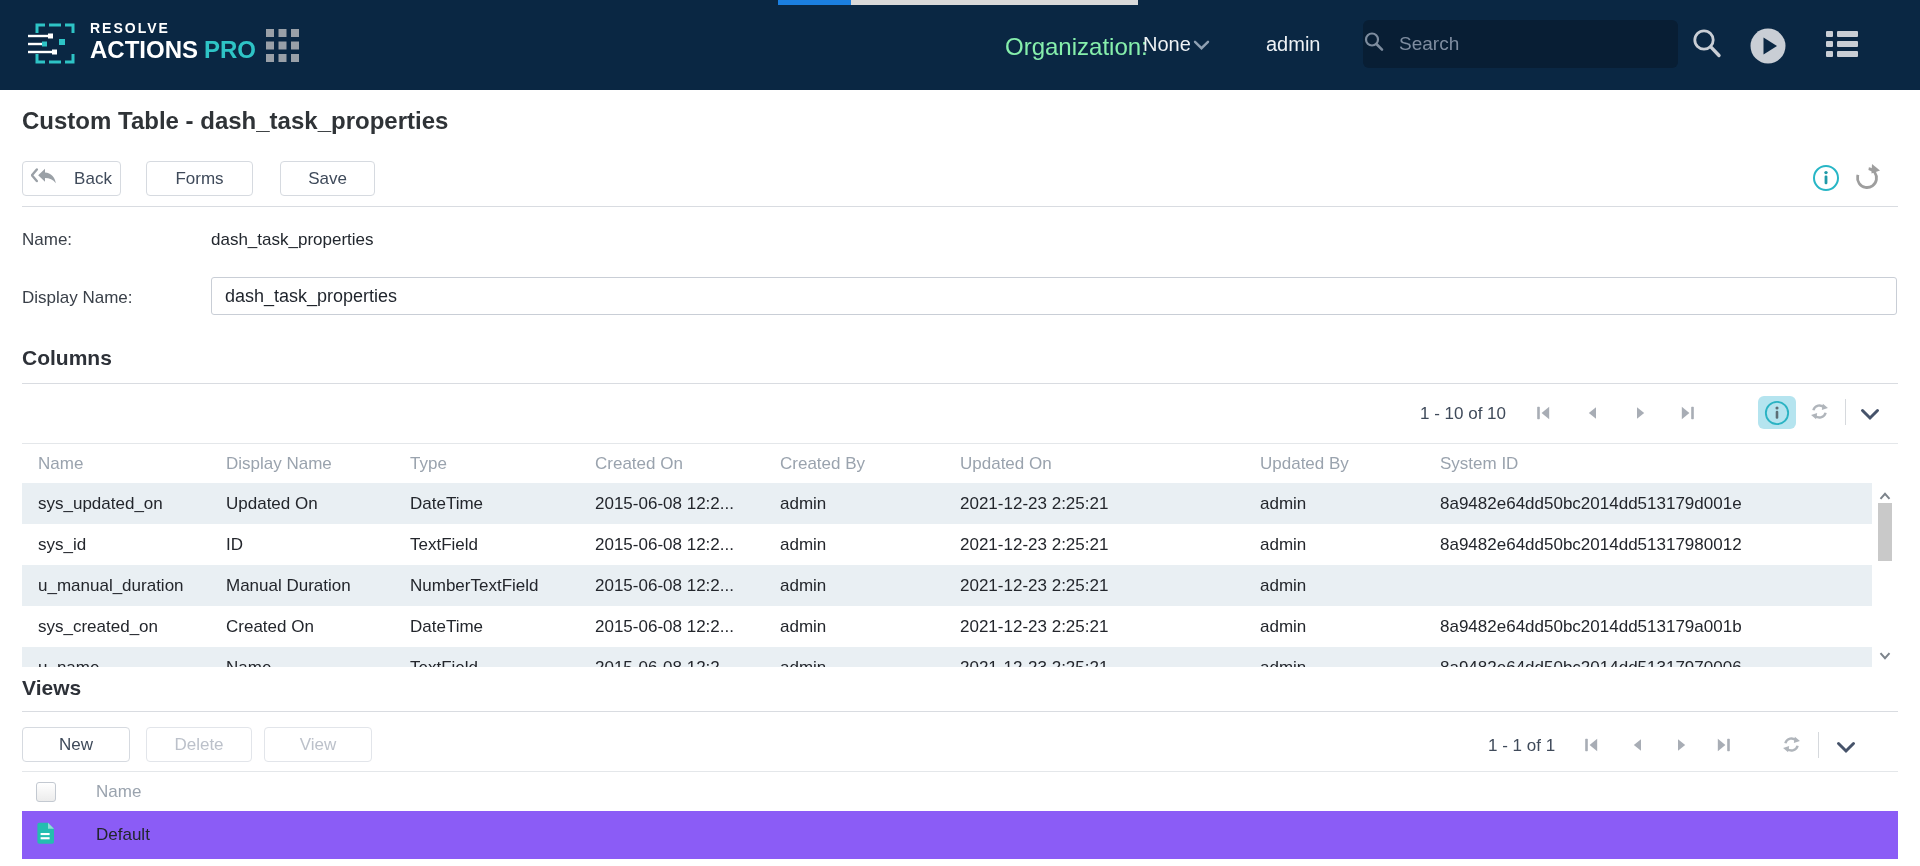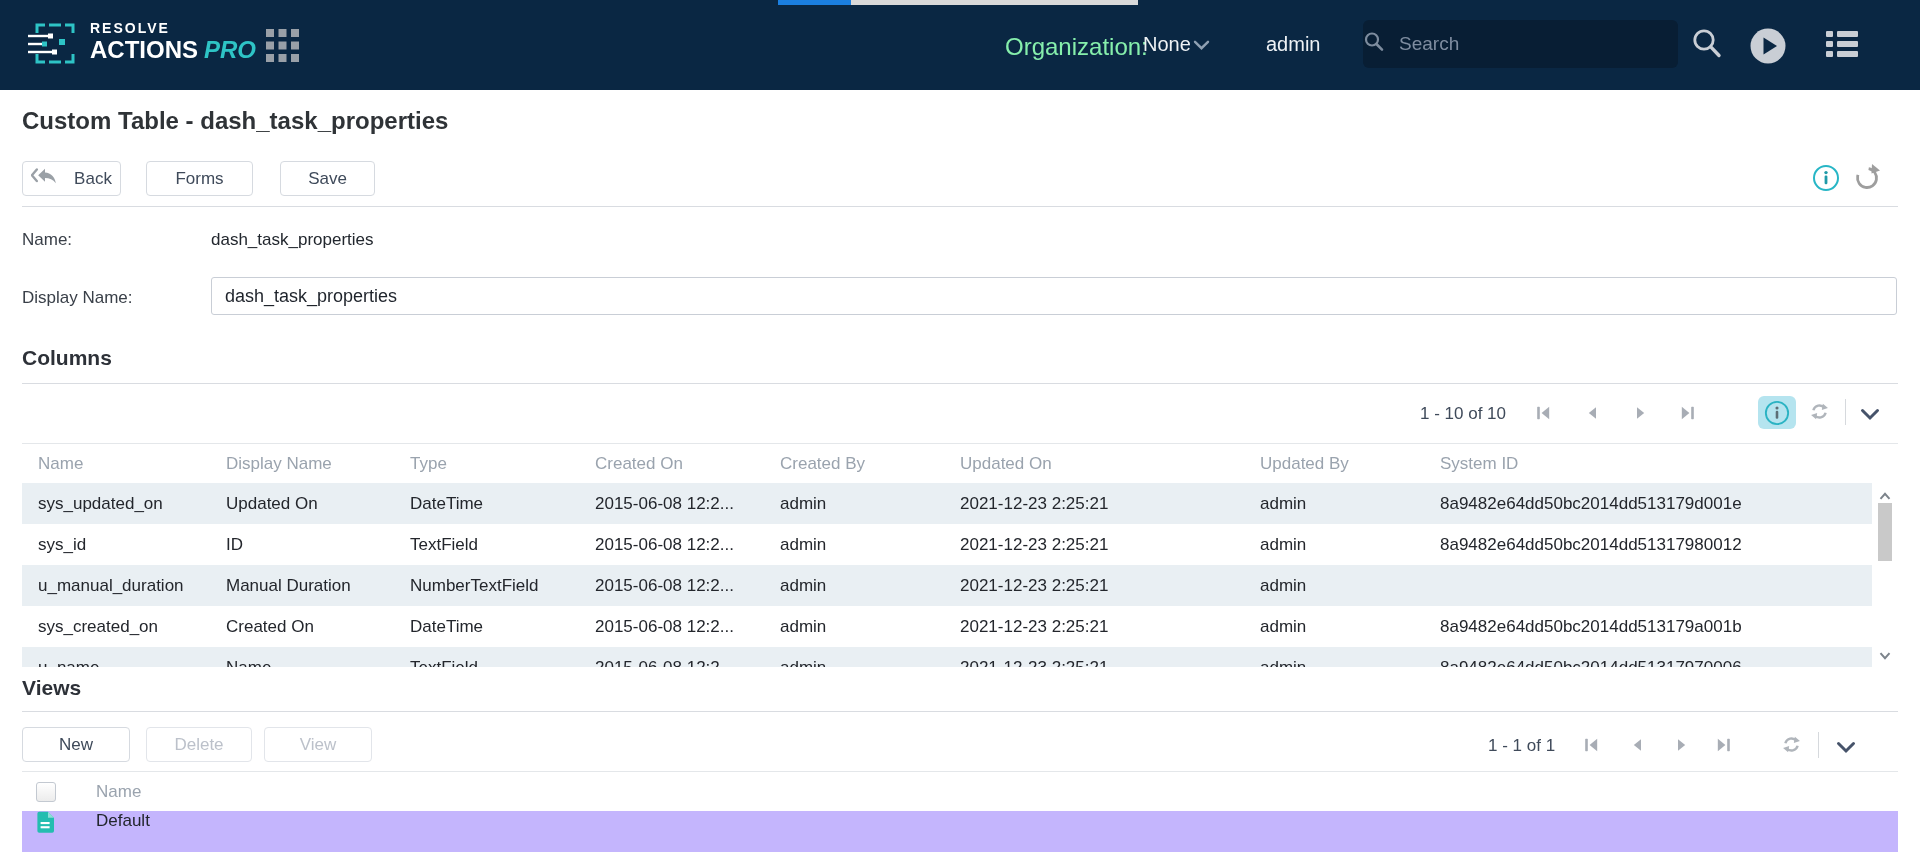--- a/index.html
+++ b/index.html
@@ -9,21 +9,21 @@
   
   .strip-accent{position:absolute;left:778px;top:0;width:73px;height:5px;background:#1b7fe0;z-index:30;}
   .strip-gray{position:absolute;left:851px;top:0;width:287px;height:5px;background:#d9d9d9;z-index:30;}
 
   
   .topbar{position:absolute;left:0;top:0;width:1920px;height:90px;background:#0a2743;}
   .logo-icon{position:absolute;left:28px;top:20px;}
   .brand{position:absolute;left:90px;top:21px;color:#fff;cursor:pointer;}
   .brand-top{font-size:14px;font-weight:700;letter-spacing:2px;line-height:15px;}
   .brand-main{font-size:24px;font-weight:800;letter-spacing:0px;line-height:27px;}
-  .brand-main .accent{color:#2ec4c6;margin-left:6px;font-style:italic;}
+  .brand-main .accent{color:#2ec4c6;margin-left:6px;}
   .grid-icon{position:absolute;left:266px;top:29px;cursor:pointer;}
   .org-label{position:absolute;left:1005px;top:33px;font-size:24px;color:#86efac;text-align:right;}
   .org-select{position:absolute;left:1143px;top:33px;display:flex;align-items:center;gap:2px;cursor:pointer;}
   .org-value{font-size:20px;color:#eef2f5;}
   .username{position:absolute;left:1266px;top:33px;font-size:20px;color:#eef2f5;cursor:pointer;}
   .searchbox{position:absolute;left:1363px;top:20px;width:315px;height:48px;background:#081e34;border-radius:6px;display:flex;align-items:center;}
   .searchbox input{background:transparent;border:none;outline:none;color:#cfd6dd;font-size:19px;margin-left:12px;width:250px;}
   .searchbox input::placeholder{color:#7f8da0;}
   .hdr-btn{position:absolute;cursor:pointer;}
   .hdr-search{left:1690px;top:27px;}
@@ -73,21 +73,21 @@
   .sb-down{position:absolute;left:3px;bottom:3px;cursor:pointer;}
   .sb-thumb{position:absolute;left:2px;top:20px;width:14px;height:58px;background:#c9c9c9;cursor:grab;}
 
   
   .btn-new{left:22px;top:727px;width:108px;}
   .btn-delete{left:146px;top:727px;width:106px;}
   .btn-view{left:264px;top:727px;width:108px;}
   .vhead{position:absolute;left:22px;top:771px;width:1876px;height:40px;border-top:1px solid #e4e7ea;display:flex;align-items:center;}
   .checkbox{margin-left:14px;width:20px;height:20px;border:1px solid #c3c9d1;border-radius:3px;background:linear-gradient(#fff,#ececec);cursor:pointer;}
   .vhead-label{margin-left:40px;font-size:17px;color:#9aa3ae;cursor:pointer;}
-  .vrow{position:absolute;left:22px;top:811px;width:1876px;height:41px;background:#c4b5fd;display:flex;cursor:pointer;}
+  .vrow{position:absolute;left:22px;top:811px;width:1876px;height:48px;background:#8b5cf6;display:flex;align-items:center;cursor:pointer;}
   .vrow .doc{margin-left:15px;}
   .vrow-label{margin-left:41px;font-size:17px;color:#22262c;}
 </style>
 </head>
 <body>
 
 <div class="screen">
 
   <div class="strip-accent"></div>
   <div class="strip-gray"></div>

